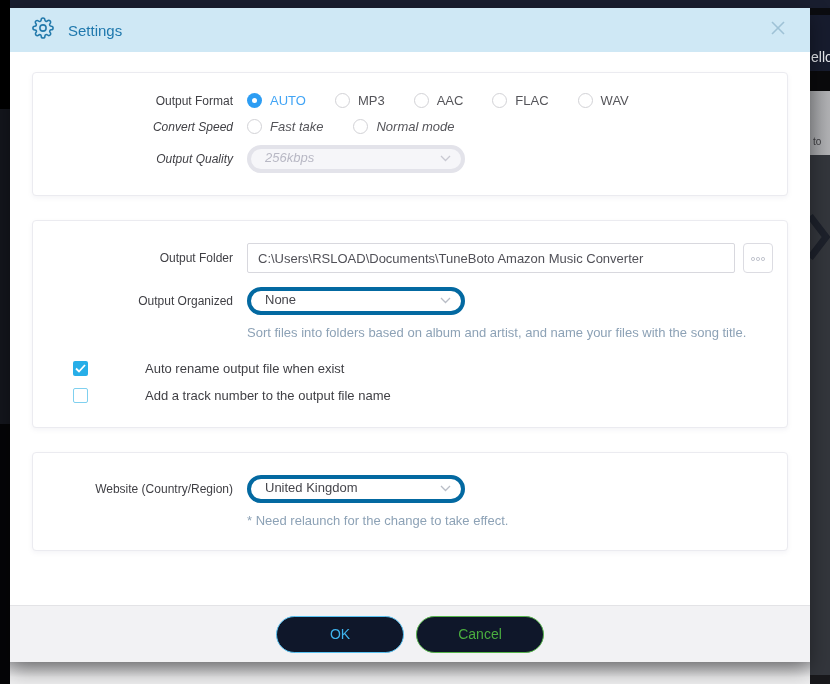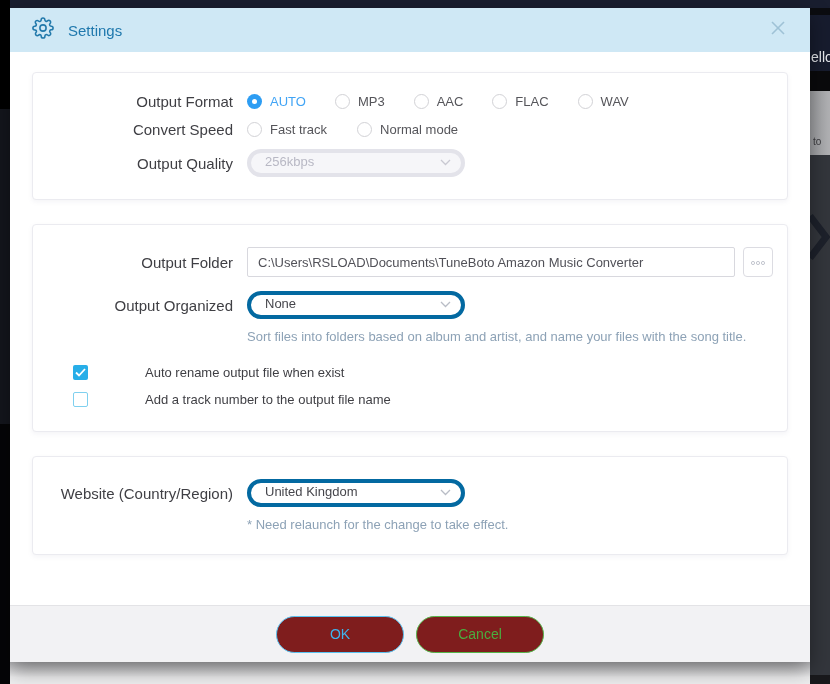--- a/index.html
+++ b/index.html
@@ -33,25 +33,25 @@
   .close-btn { margin-left:auto; width:24px; height:24px; display:flex; align-items:center;
                justify-content:center; cursor:pointer; }
 
   .dlg-body { padding:20px 22px 0 22px; }
   .card { border:1px solid #ebebf0; border-radius:4px;
           box-shadow:0 2px 5px rgba(110,110,150,.08); background:#fff; }
   .card + .card { margin-top:24px; }
 
   .form-row { display:flex; align-items:center; }
   .flabel { width:200px; text-align:right; margin-right:14px; flex:none;
-            font-size:15px; color:#3f3f44; }
+            font-size:12px; color:#3f3f44; }
 
   
   .card1 { padding:20px 0 22px 0; }
-  .card1 .form-row + .form-row { margin-top:11px; }
+  .card1 .form-row + .form-row { margin-top:11px;font-style:italic; }
 
   .radio-item { display:flex; align-items:center; margin-right:29px; cursor:pointer; }
   .radio-item.speed { margin-right:30px; }
   .radio { width:15px; height:15px; border-radius:50%; border:1px solid #d2d2d6;
            background:#fff; margin-right:8px; flex:none; position:relative; }
   .radio.checked { border:none; background:#2d9df3; }
   .radio.checked::after { content:""; position:absolute; left:5px; top:5px; width:5px; height:5px;
                           border-radius:50%; background:#fff; }
   .radio-text { font-size:13px; color:#55555a; }
   .radio-item.selected .radio-text { color:#41a4f5; }
@@ -79,21 +79,21 @@
   .check-text { font-size:13px; color:#3f3f44; }
 
   
   .card3 { padding:22px 0 22px 0; }
   .note { margin:10px 0 0 214px; font-size:13px; color:#8da2b6; }
 
   
   .dlg-footer { position:absolute; left:0; bottom:0; width:100%; height:57px;
                 background:#f2f2f4; border-top:1px solid #e3e3e6;
                 display:flex; align-items:center; justify-content:center; gap:12px; }
-  .pill-btn { width:128px; height:37px; border-radius:19px; background:#7f1d1d; font-size:14px;
+  .pill-btn { width:128px; height:37px; border-radius:19px; background:#0f172a; font-size:14px;
               cursor:pointer; font-family:"Liberation Sans",sans-serif; }
   .ok-btn { border:1px solid #58c2f1; color:#3fb3ed; }
   .cancel-btn { border:1px solid #55b54a; color:#4aad3f; }
 </style>
 </head>
 <body>
 
 <div class="stage">
 
   <div class="bg-left"></div>
@@ -157,21 +157,21 @@
           <span class="radio-item">
             <span class="radio"></span>
             <span class="radio-text">WAV</span>
           </span>
         </div>
 
         <div class="form-row">
           <span class="flabel">Convert Speed</span>
           <span class="radio-item speed">
             <span class="radio"></span>
-            <span class="radio-text">Fast track</span>
+            <span class="radio-text">Fast take</span>
           </span>
           <span class="radio-item speed">
             <span class="radio"></span>
             <span class="radio-text">Normal mode</span>
           </span>
         </div>
 
         <div class="form-row">
           <span class="flabel">Output Quality</span>
           <span class="select disabled">

